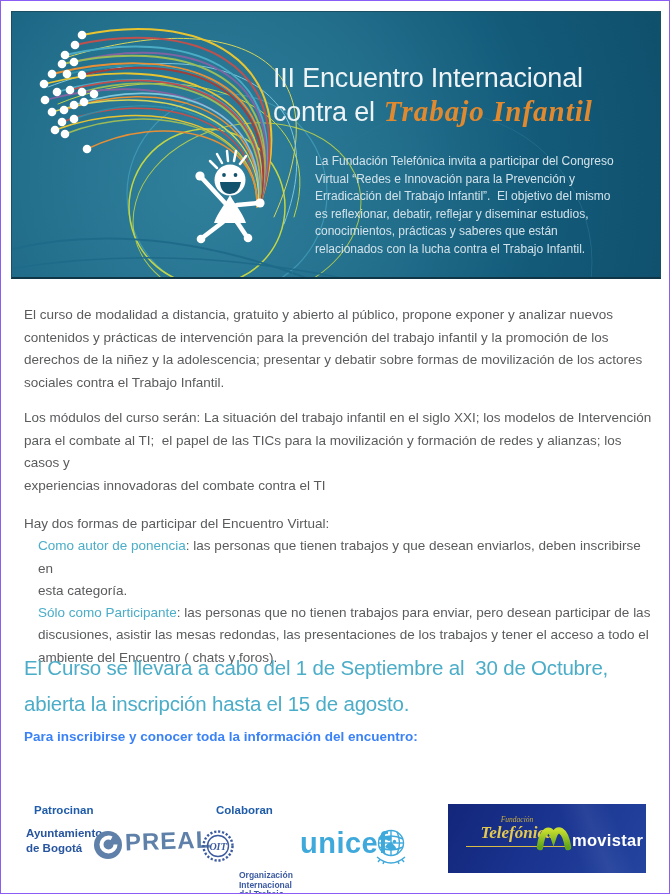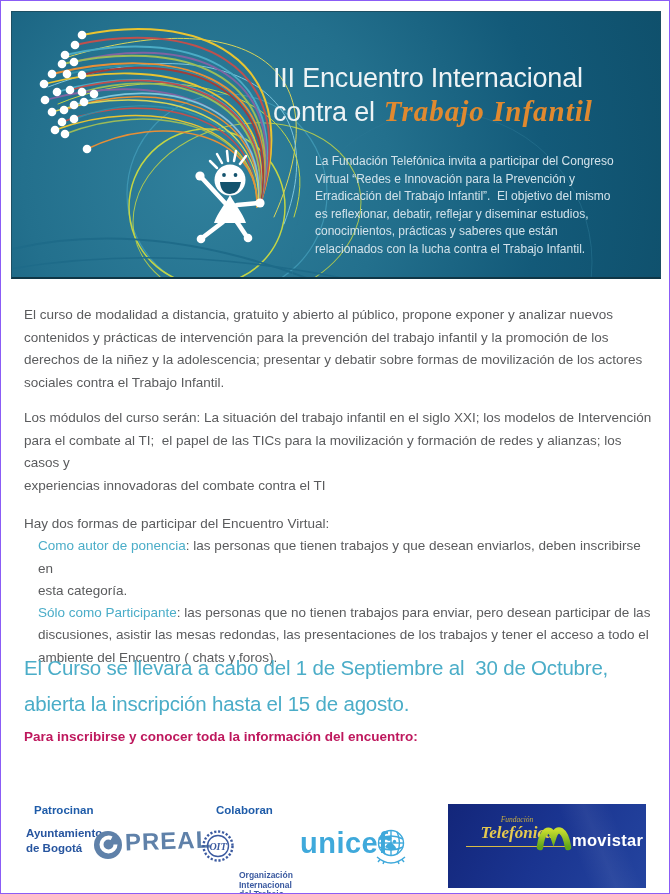--- a/index.html
+++ b/index.html
@@ -31,38 +31,38 @@
   .p1{top:303px;}
   .p2{top:406px;}
   .participation{position:absolute;left:23px;top:489px;width:632px;color:#5a5b5d;font-size:13.5px;line-height:22.3px;margin-top:23px;}
   .participation .intro{white-space:pre-wrap;}
   .option{padding-left:14px;white-space:pre-wrap;}
   .accent{color:#4badc8;}
   .dates{
     position:absolute;left:23px;top:649px;width:632px;
     color:#4badc8;font-size:20.5px;line-height:36px;white-space:pre-wrap;letter-spacing:-0.2px;
   }
-  .signup{position:absolute;left:23px;top:723px;width:632px;color:#be185d;font-weight:bold;font-size:13.5px;line-height:26px;}
+  .signup{position:absolute;left:23px;top:723px;width:632px;color:#3b82f6;font-weight:bold;font-size:13.5px;line-height:26px;}
   .signup .url{display:block;}
   
   .flabel{position:absolute;color:#1f5ca9;font-weight:bold;font-size:11.5px;padding-left:8px;}
   .lbl-patrocinan{left:25px;top:803px;}
   .lbl-colaboran{left:207px;top:803px;}
   .ayto{position:absolute;left:25px;top:825px;color:#27559f;font-weight:bold;font-size:11.5px;line-height:15px;white-space:pre-wrap;}
   .preal-emblem{position:absolute;left:92px;top:829px;}
   .preal-text{
     position:absolute;left:124px;top:826px;color:#5f81a9;font-weight:bold;font-size:24px;
     letter-spacing:1px;transform:rotate(-2deg);font-family:"Liberation Sans",sans-serif;
   }
   .oit-emblem{position:absolute;left:201px;top:829px;}
   .oit-text{position:absolute;left:238px;top:829px;color:#3b5aa0;font-weight:bold;font-size:8.5px;line-height:9.5px;white-space:pre-wrap;margin-top:41px;}
   .unicef-text{position:absolute;left:299px;top:826px;color:#3fa9db;font-size:29px;font-weight:700;letter-spacing:0.5px;}
   .unicef-emblem{position:absolute;left:371px;top:826px;}
   .brandbox{
-    position:absolute;left:447px;top:803px;width:198px;height:84px;
+    position:absolute;left:447px;top:803px;width:198px;height:69px;
     background:linear-gradient(118deg,#13267a 0%,#1a3490 48%,#24449f 100%);
     overflow:hidden;
   }
   .brandbox .sheen{position:absolute;left:60px;top:-30px;width:190px;height:160px;
     background:linear-gradient(60deg,rgba(255,255,255,0) 40%,rgba(255,255,255,0.06) 50%,rgba(255,255,255,0) 60%);
     transform:rotate(8deg);}
   .fundacion{position:absolute;left:34px;top:11px;width:70px;text-align:center;
     color:#c9ae3f;font-size:7.5px;font-style:italic;font-family:"Liberation Serif",serif;}
   .telefonica{position:absolute;left:18px;top:19px;width:102px;text-align:center;
     color:#e5c94f;font-size:17px;font-weight:bold;font-style:italic;

